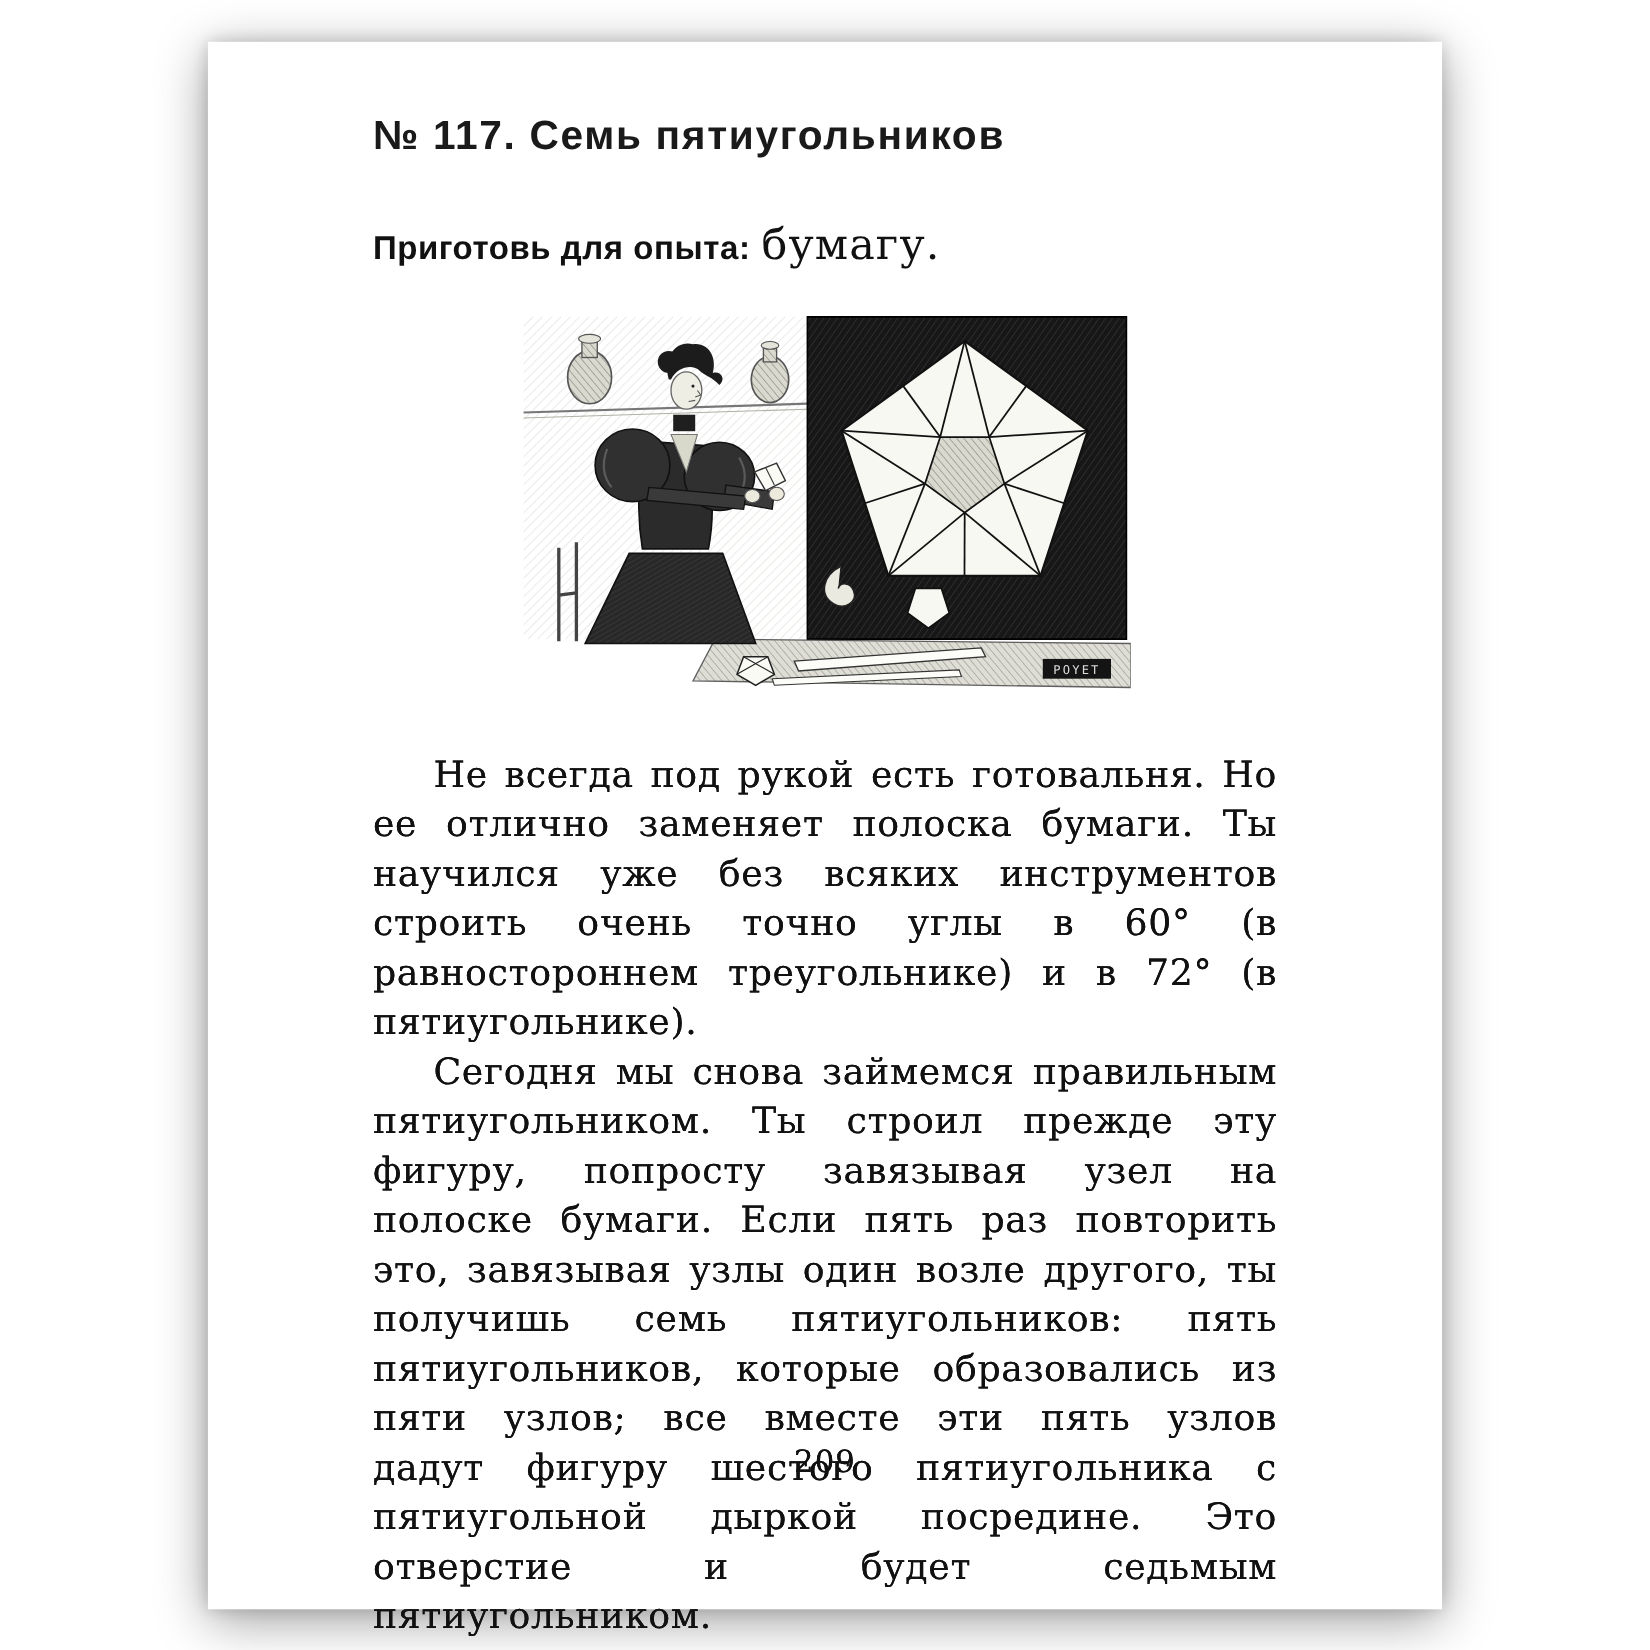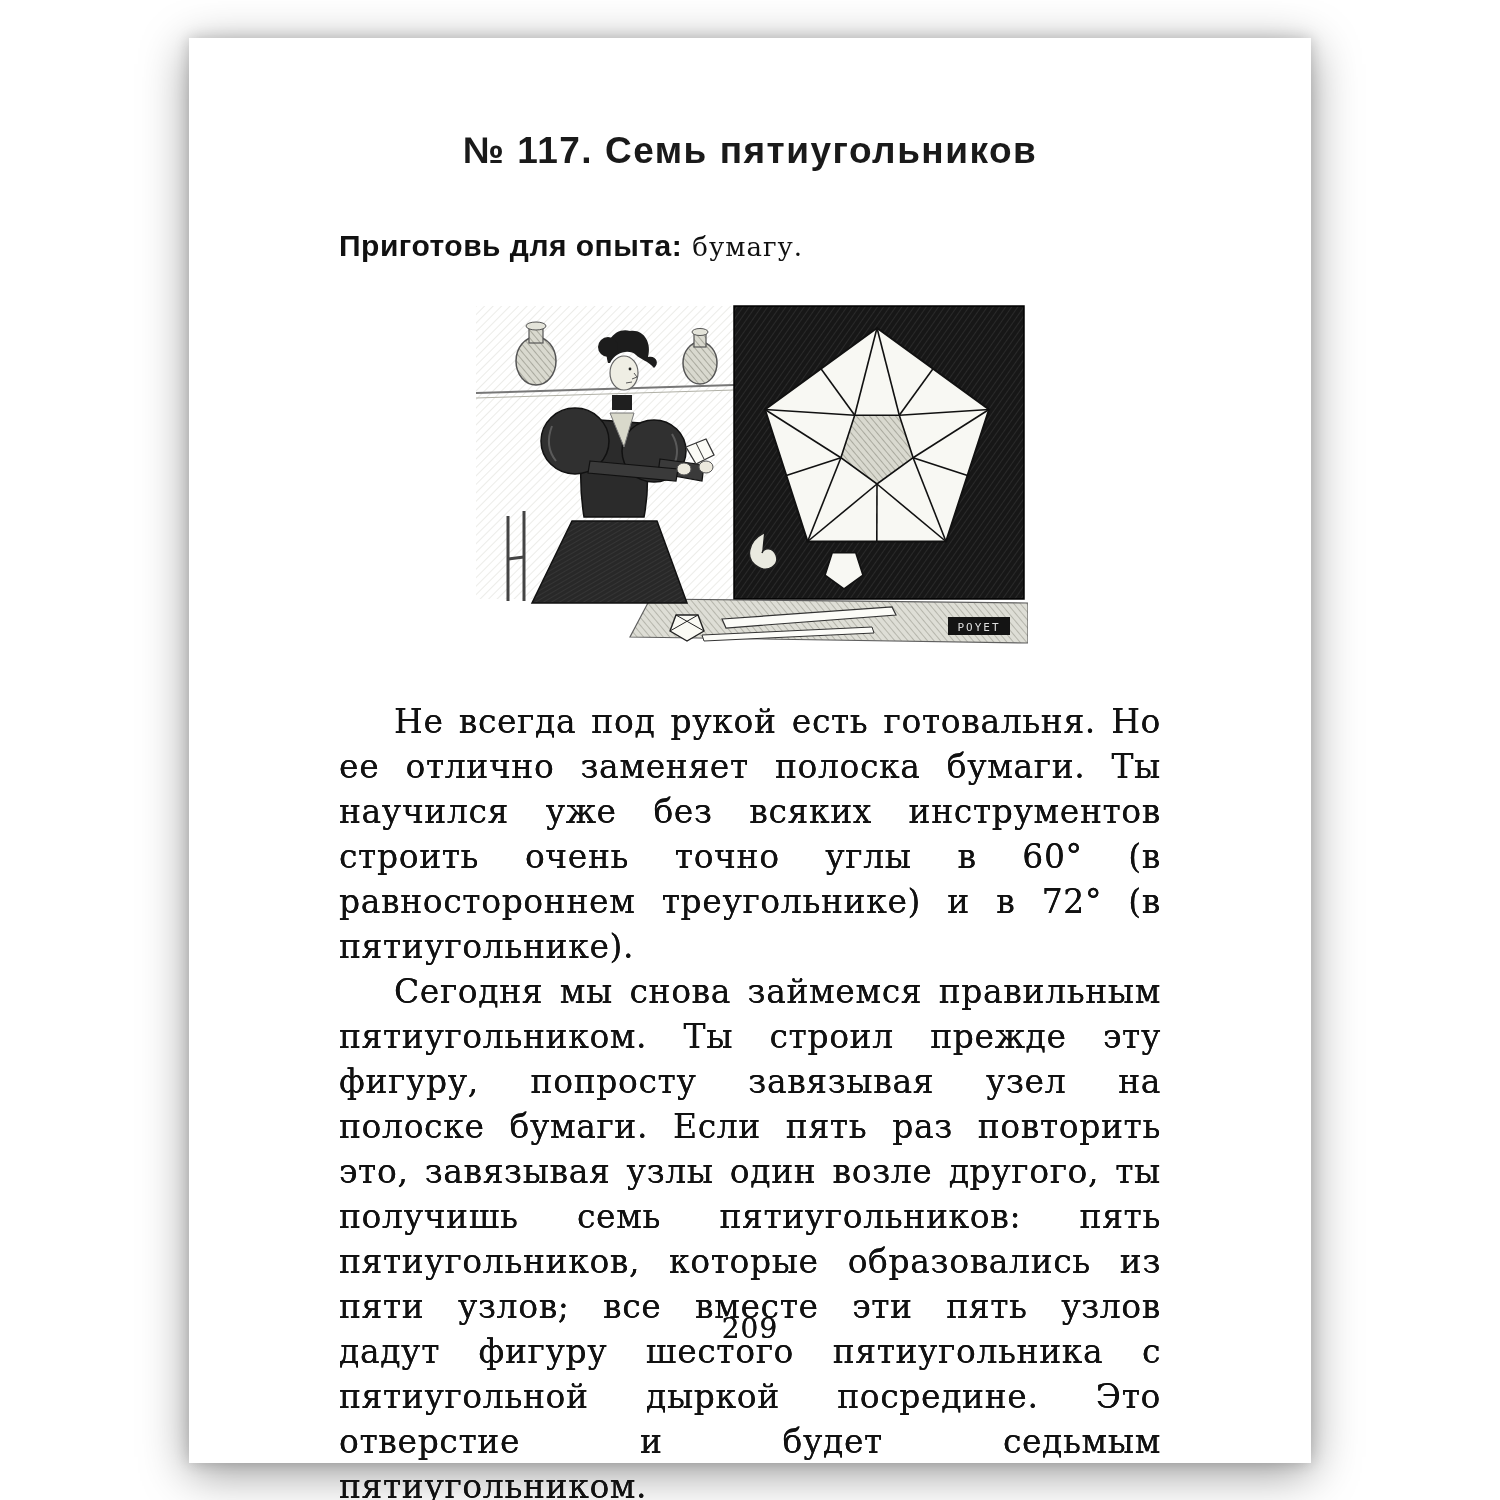--- a/index.html
+++ b/index.html
@@ -16,41 +16,41 @@
   .page{
     position:relative;
     width:1122px;height:1425px;
     background:#ffffff;
     box-shadow:0 10px 45px rgba(0,0,0,0.40), 0 0 14px rgba(0,0,0,0.18);
     box-sizing:border-box;
     padding:0 150px;
   }
   .title{
     margin:0;
-    padding-top:92px;
-    text-align:center;
+    padding-top:64px;
+    text-align:left;
     font-family:"Liberation Sans", sans-serif;
     font-weight:700;
     font-size:37px;
     letter-spacing:1.5px;
     color:#1a1a1a;
   }
   .prepare{
     margin:56px 0 0 0;
     font-size:30px;
   }
   .prepare-label{
     font-family:Liberation Sans, sans-serif;
     font-weight:700;
     letter-spacing:0.5px;
     margin-right:10px;
   }
   .prepare-value{
     font-family:"DejaVu Serif", serif;
-    font-size:26px;
+    font-size:39px;
     letter-spacing:1px;
   }
   .illustration{
     margin:38px auto 0 auto;
     width:556px;
     display:block;
   }
   .illustration svg{display:block;width:556px;height:366px;}
   .body-par{
     margin:0;

